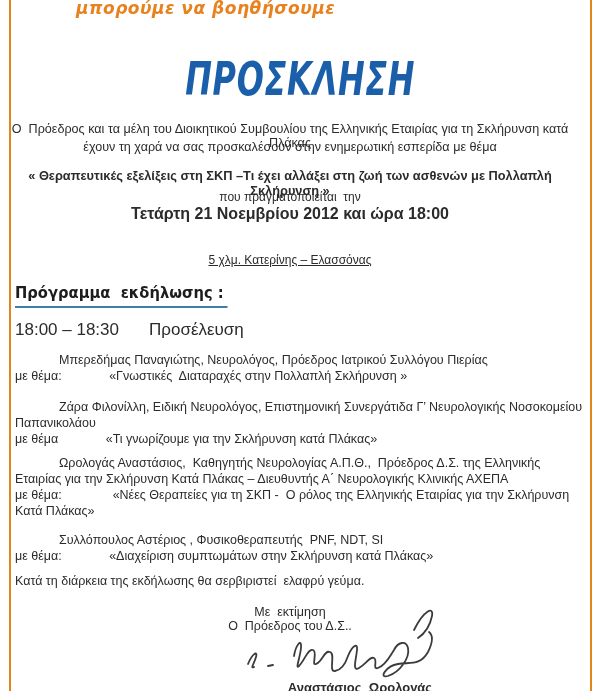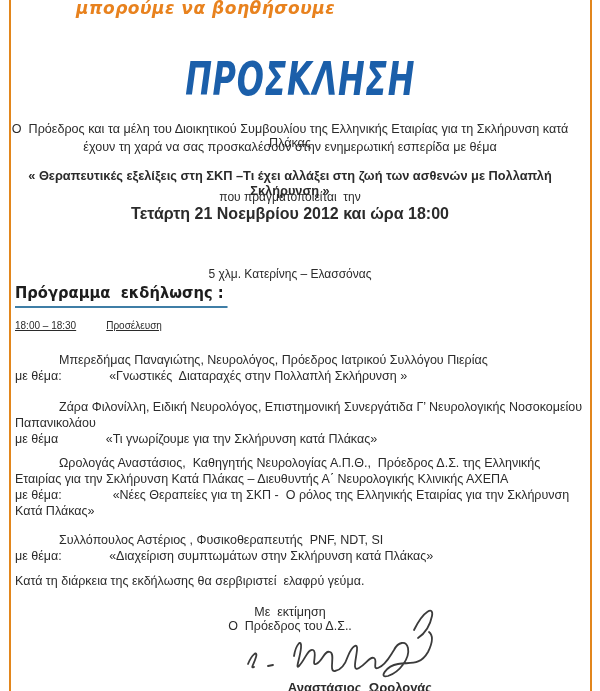--- a/index.html
+++ b/index.html
@@ -22,28 +22,28 @@
     transform:scaleX(.68);transform-origin:center;white-space:pre;
   }
   .center{position:absolute;left:0;width:580px;text-align:center;white-space:pre-wrap;}
   .intro1{top:122px;font-size:12.6px;}
   .intro2{top:140px;font-size:12.6px;}
   .theme-line{top:168px;font-size:12.8px;font-weight:bold;}
   .held-on{top:190px;font-size:12px;}
   .datetime{top:205px;font-size:16px;font-weight:bold;}
   .venue{top:231px;font-size:14.5px;font-weight:bold;}
   .venue .url{font-weight:normal;font-size:12px;}
-  .address{top:267px;font-size:12px;}
+  .address{top:253px;font-size:12px;text-decoration:underline;}
   .prog-heading{
     position:absolute;top:283px;left:15px;display:inline-block;
     font-family:"DejaVu Sans",sans-serif;font-weight:800;font-size:16px;
     transform:scaleX(.92);transform-origin:left center;
     padding:0 4px 4px 0;border-bottom:2px solid #3f7ea6;white-space:pre;color:#1d1d1d;
   }
-  .schedule{position:absolute;top:320px;left:15px;font-size:10px;white-space:pre;text-decoration:underline;}
+  .schedule{position:absolute;top:320px;left:15px;font-size:17px;white-space:pre;}
   .schedule .gap{display:inline-block;width:30px;}
   .block{position:absolute;left:15px;width:572px;font-size:12.5px;line-height:16px;white-space:pre-wrap;}
   .b{font-weight:normal;margin-left:44px;}
   .sp1{top:352px;}
   .sp2{top:399px;}
   .sp3{top:455px;}
   .sp4{top:532px;}
   .meal{top:573px;}
   .regards{top:605px;font-size:12.5px;}
   .signer-title{top:619px;font-size:12.5px;}

